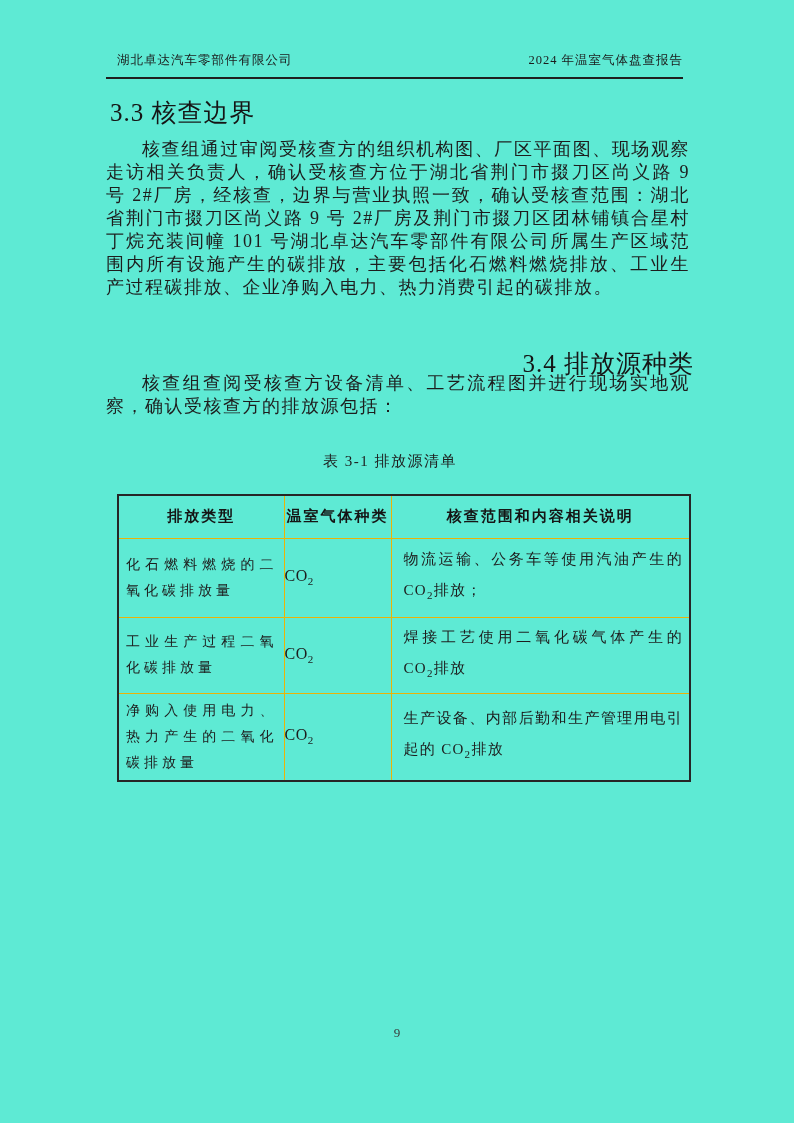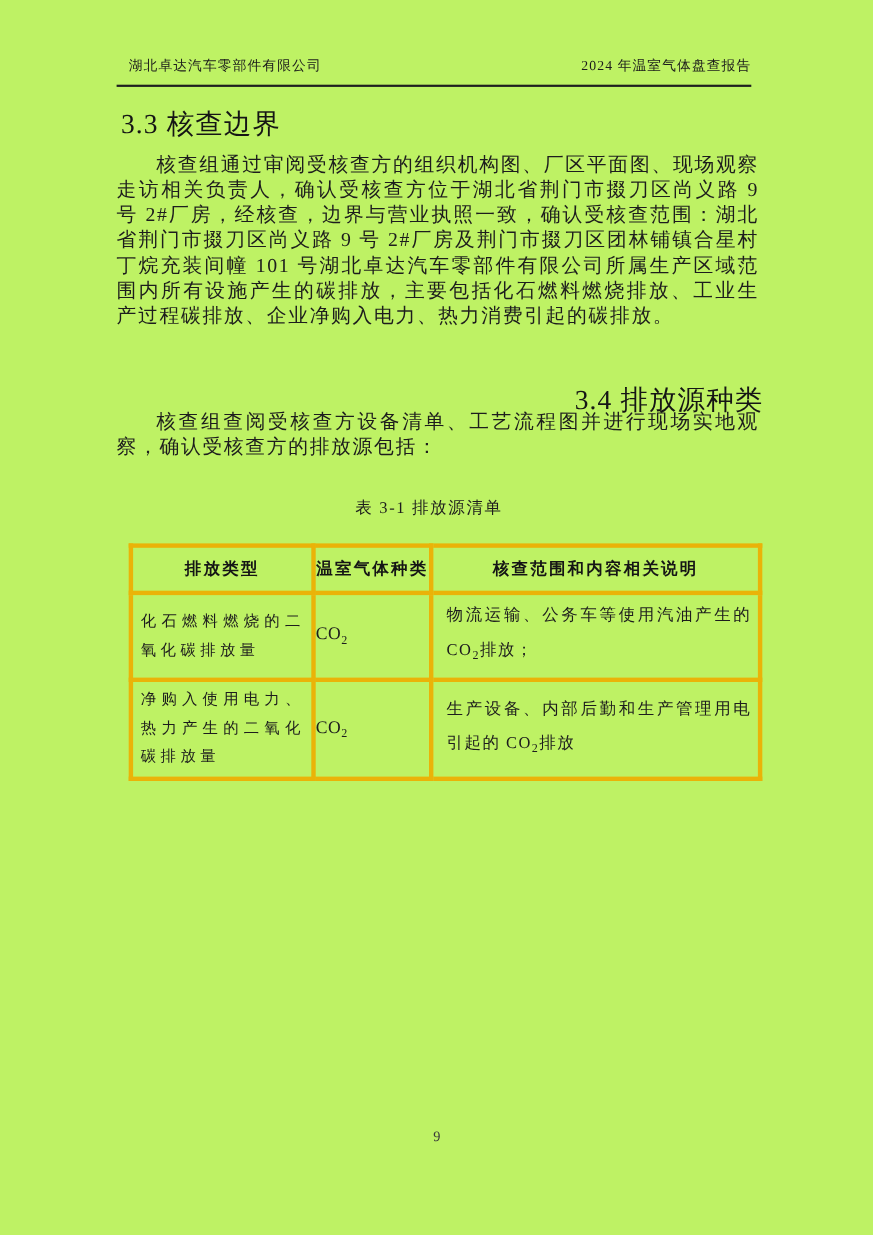--- a/index.html
+++ b/index.html
@@ -4,21 +4,21 @@
 <style>
   * { margin:0; padding:0; box-sizing:border-box; }
   html,body { background:#ffffff; }
   body {
     width:794px; height:1123px;
     font-family:"Liberation Serif","DejaVu Serif",serif;
     color:#1d1d1d;
   }
   .page {
     position:relative; width:794px; height:1123px;
-    background:#bef264; overflow:hidden;
+    background:#5eead4; overflow:hidden;
   }
   
   .running-header {
     position:absolute; top:52px; left:106px; width:577px;
     display:flex; justify-content:space-between; align-items:flex-end;
     font-size:12.5px; letter-spacing:1px; color:#1b1b1b;
     padding-bottom:8px; border-bottom:2px solid #1f1f1f;
   }
   .running-header .hdr-left { padding-left:11px; }
   
@@ -41,21 +41,21 @@
     position:absolute; top:452px; left:98px; width:584px;
     text-align:center; font-size:15px; letter-spacing:1.5px; color:#1d1d1d;
   }
   
   table.emissions {
     position:absolute; top:494px; left:117px; width:572px;
     border-collapse:collapse; table-layout:fixed;
     border:2px solid #262626;
   }
   table.emissions th, table.emissions td {
-    border:4px solid #eab308; vertical-align:middle;
+    border:1px solid #eab308; vertical-align:middle;
   }
   table.emissions th {
     height:43px; font-size:15px; font-weight:bold;
     letter-spacing:2px; text-align:center; color:#151515;
   }
   td.cell-type {
     font-size:14px; letter-spacing:4px; line-height:26px;
     padding:4px 6px 4px 7px; text-align:justify; color:#1d1d1d;
   }
   td.cell-gas {
@@ -107,20 +107,25 @@
         <th>温室气体种类</th>
         <th>核查范围和内容相关说明</th>
       </tr>
     </thead>
     <tbody>
       <tr class="row-1">
         <td class="cell-type">化石燃料燃烧的二氧化碳排放量</td>
         <td class="cell-gas"><span>CO</span><sub>2</sub></td>
         <td class="cell-desc"><span>物流运输、公务车等使用汽油产生的</span><span>CO</span><sub>2</sub><span>排放；</span></td>
       </tr>
+      <tr class="row-2">
+        <td class="cell-type">工业生产过程二氧化碳排放量</td>
+        <td class="cell-gas"><span>CO</span><sub>2</sub></td>
+        <td class="cell-desc"><span>焊接工艺使用二氧化碳气体产生的 </span><span>CO</span><sub>2</sub><span>排放</span></td>
+      </tr>
       <tr class="row-3">
         <td class="cell-type">净购入使用电力、热力产生的二氧化碳排放量</td>
         <td class="cell-gas"><span>CO</span><sub>2</sub></td>
         <td class="cell-desc"><span>生产设备、内部后勤和生产管理用电引起的 </span><span>CO</span><sub>2</sub><span>排放</span></td>
       </tr>
     </tbody>
   </table>
 
   <div class="page-footer">9</div>
 

